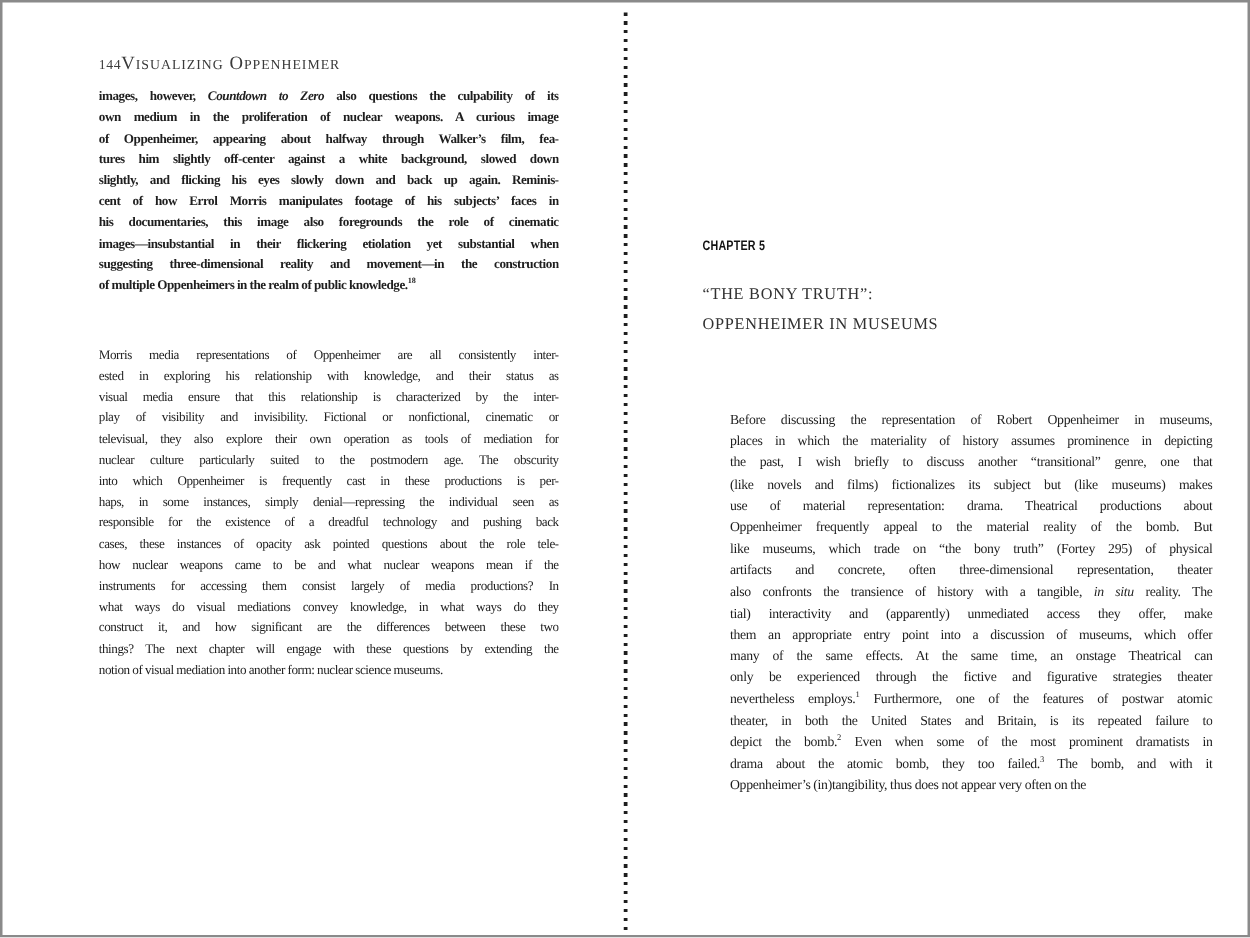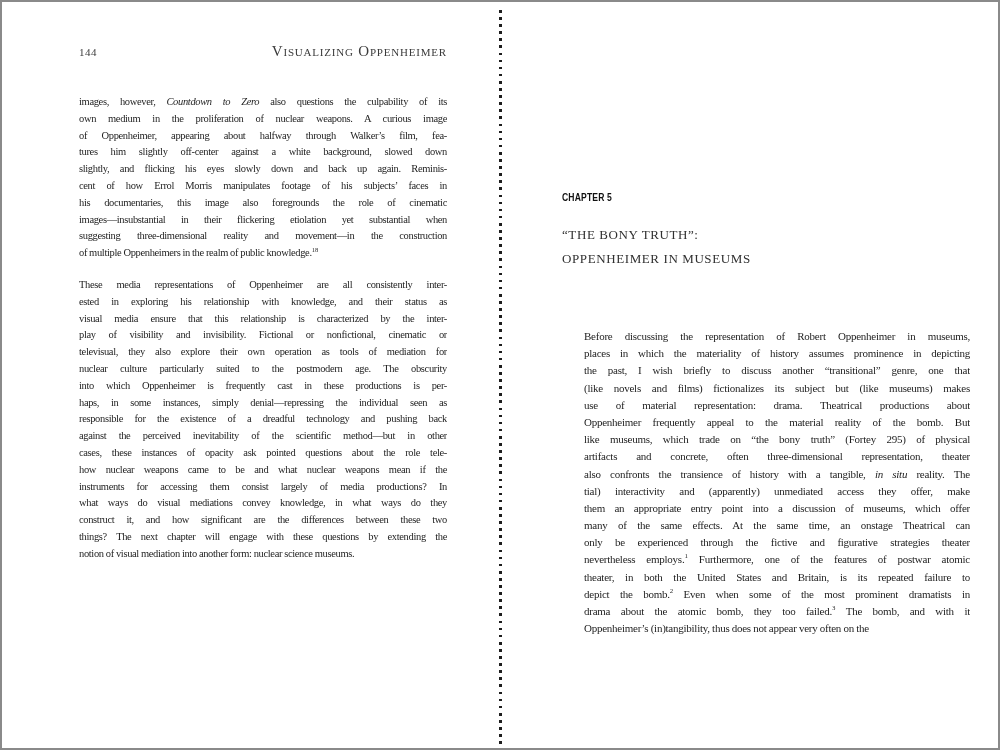--- a/index.html
+++ b/index.html
@@ -10,38 +10,38 @@
     box-sizing: border-box; border: 2px solid #8a8a8a; background: #ffffff;
   }
 
   .page { position: absolute; top: 0; }
   .page-left  { left: 77px;  width: 368px; }
   .page-right { left: 560px; width: 386px; }
 
   
   .running-head-row {
     position: absolute; top: 43px; left: 0; right: 0;
-    display: flex; justify-content: space-between; align-items: baseline;
+    display: flex; justify-content: flex-start; align-items: baseline;
     color: #3c3c3c; line-height: 12px;
   }
   .folio { font-size: 11px; letter-spacing: 0.5px; }
   .head-title {
     font-size: 15px; font-variant: small-caps; letter-spacing: 0.8px; color: #3a3a3a;
   }
 
   
   .para { position: absolute; left: 0; color: #1e1e1e; }
   .para .line { text-align: justify; text-align-last: justify; white-space: normal; }
   .para .line:last-child { text-align-last: left; }
   .para i { font-style: italic; }
   .para sup { font-size: 0.62em; line-height: 0; vertical-align: super; letter-spacing: 0; }
 
   .para-left  { width: 368px; font-size: 10.5px; letter-spacing: -0.35px; word-spacing: -0.2px; }
   .para-left .line { line-height: 16.8px; height: 16.8px; overflow: hidden; }
-  .p1 { top: 92px; }
+  .p1 { top: 68px; font-weight: bold; }
   .p2 { top: 275px; }
 
   .para-right { width: 386px; font-size: 11px; letter-spacing: -0.25px; word-spacing: -0.2px; margin-left: 22px; }
   .para-right .line { line-height: 17.2px; height: 17.2px; overflow: hidden; }
   .p3 { top: 326px; }
 
   
   .chapter-label {
     position: absolute; top: 189px; left: 0;
     font-family: "Liberation Sans", "DejaVu Sans", sans-serif;
@@ -77,30 +77,29 @@
         <div class="line"><span>of Oppenheimer, appearing about halfway through Walker’s film, fea-</span></div>
         <div class="line"><span>tures him slightly off-center against a white background, slowed down</span></div>
         <div class="line"><span>slightly, and flicking his eyes slowly down and back up again. Reminis-</span></div>
         <div class="line"><span>cent of how Errol Morris manipulates footage of his subjects’ faces in</span></div>
         <div class="line"><span>his documentaries, this image also foregrounds the role of cinematic</span></div>
         <div class="line"><span>images—insubstantial in their flickering etiolation yet substantial when</span></div>
         <div class="line"><span>suggesting three-dimensional reality and movement—in the construction</span></div>
         <div class="line"><span>of multiple Oppenheimers in the realm of public knowledge.</span><sup>18</sup></div>
       </div>
     <div class="para para-left p2">
-        <div class="line"><span>These media representations of Oppenheimer are all consistently inter-</span></div>
+        <div class="line"><span>Morris media representations of Oppenheimer are all consistently inter-</span></div>
         <div class="line"><span>ested in exploring his relationship with knowledge, and their status as</span></div>
         <div class="line"><span>visual media ensure that this relationship is characterized by the inter-</span></div>
         <div class="line"><span>play of visibility and invisibility. Fictional or nonfictional, cinematic or</span></div>
         <div class="line"><span>televisual, they also explore their own operation as tools of mediation for</span></div>
         <div class="line"><span>nuclear culture particularly suited to the postmodern age. The obscurity</span></div>
         <div class="line"><span>into which Oppenheimer is frequently cast in these productions is per-</span></div>
         <div class="line"><span>haps, in some instances, simply denial—repressing the individual seen as</span></div>
         <div class="line"><span>responsible for the existence of a dreadful technology and pushing back</span></div>
-        <div class="line"><span>against the perceived inevitability of the scientific method—but in other</span></div>
         <div class="line"><span>cases, these instances of opacity ask pointed questions about the role tele-</span></div>
         <div class="line"><span>how nuclear weapons came to be and what nuclear weapons mean if the</span></div>
         <div class="line"><span>instruments for accessing them consist largely of media productions? In</span></div>
         <div class="line"><span>what ways do visual mediations convey knowledge, in what ways do they</span></div>
         <div class="line"><span>construct it, and how significant are the differences between these two</span></div>
         <div class="line"><span>things? The next chapter will engage with these questions by extending the</span></div>
         <div class="line"><span>notion of visual mediation into another form: nuclear science museums.</span></div>
       </div>
   </section>
 

